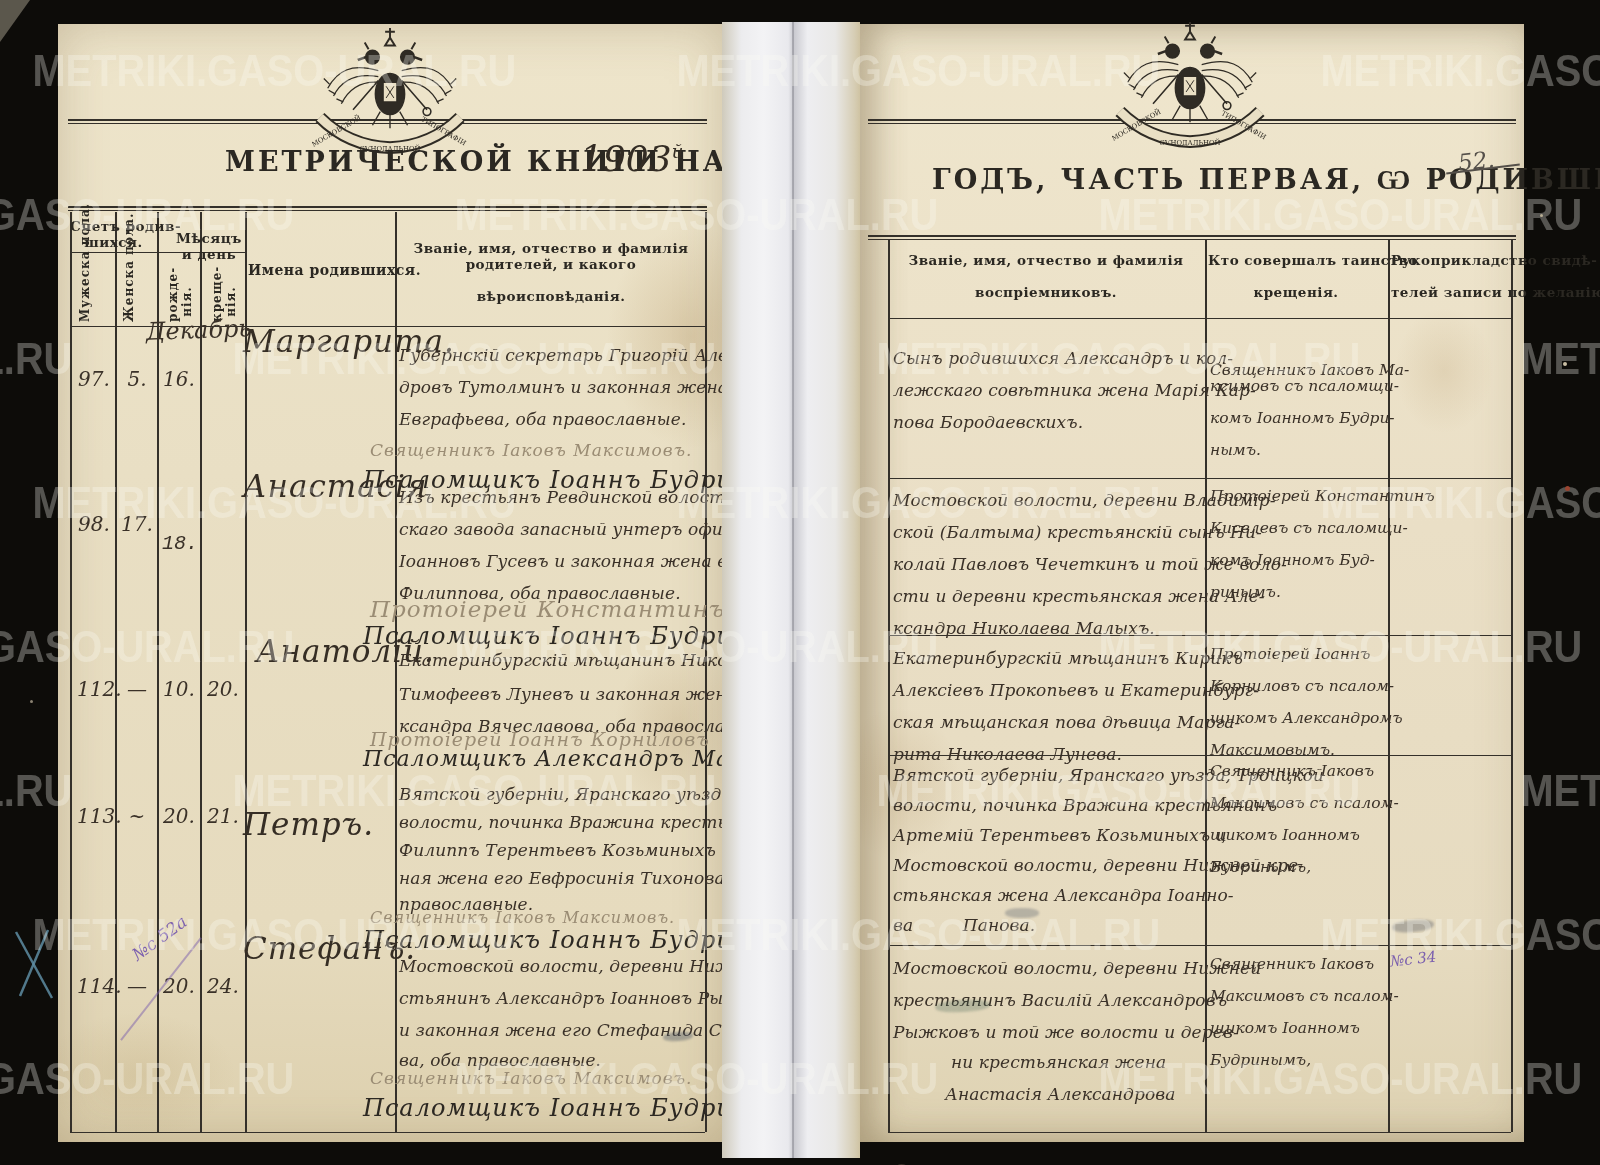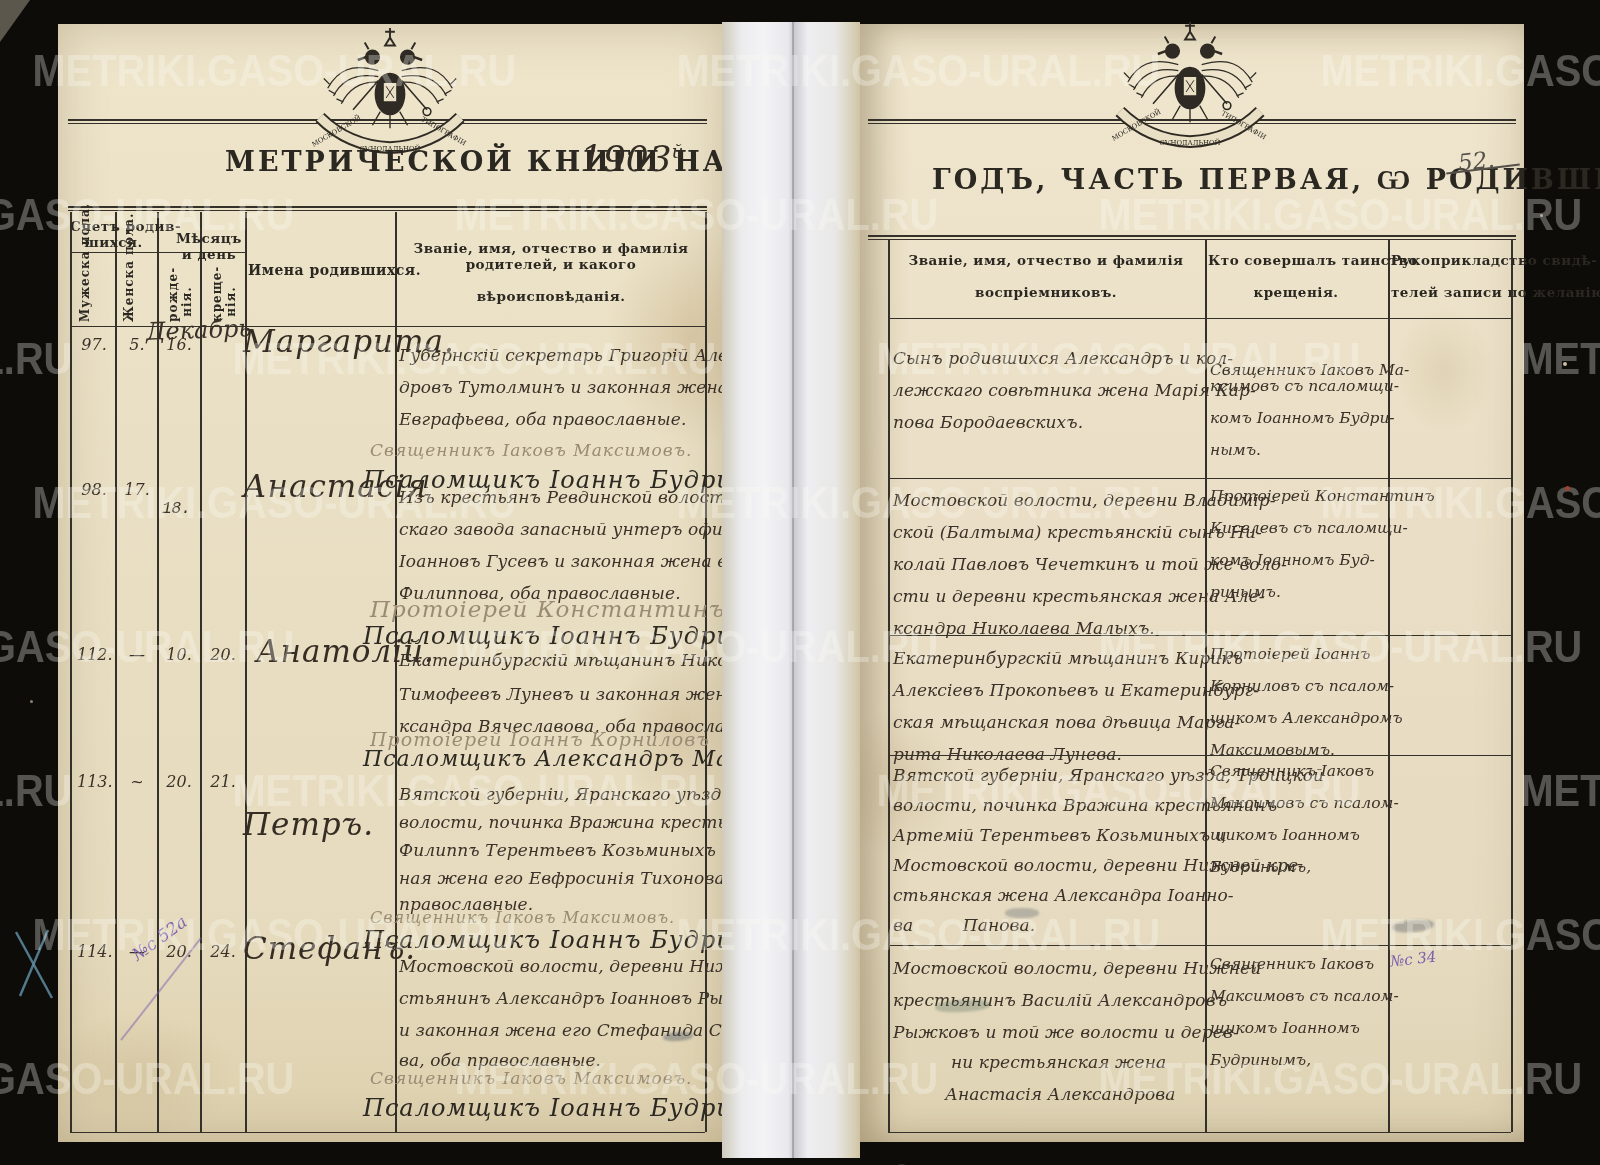--- a/index.html
+++ b/index.html
@@ -29,21 +29,21 @@
   
   .printed{position:absolute;color:#2b2822;font-weight:bold;z-index:7;white-space:nowrap;}
   .title{font-size:27px;letter-spacing:3px;}
   .colhead{font-size:13.5px;letter-spacing:.5px;text-align:center;}
   .vlabel{writing-mode:vertical-rl;transform:rotate(180deg);font-size:12px;font-weight:bold;
           color:#2b2822;position:absolute;z-index:7;letter-spacing:1px;}
   
   .hw{position:absolute;font-family:"DejaVu Serif",serif;font-style:italic;color:#3a3128;z-index:8;white-space:nowrap;}
   .body-line{font-size:17px;letter-spacing:.1px;}
   .off-line{font-size:15.5px;}
-  .num{font-size:16px;}
+  .num{font-size:20px;margin-top:32px;}
   .name{font-size:31px;letter-spacing:1px;color:#352d24;}
   .light-sig{color:#9a8c74;}
   .dark-sig{color:#2c2822;}
   
   .wm{position:absolute;font-family:"Liberation Sans",sans-serif;font-weight:700;font-size:41px;
       color:rgba(252,252,246,.30);white-space:nowrap;z-index:50;transform:scale(.97,1.06);letter-spacing:0;}
   .smudge{position:absolute;border-radius:45%;z-index:9;filter:blur(1px);}
   .speck{position:absolute;border-radius:50%;z-index:55;}
   .annot-purple{position:absolute;color:#7b5fae;z-index:10;font-style:italic;white-space:nowrap;
                 font-family:"DejaVu Serif",serif;}

